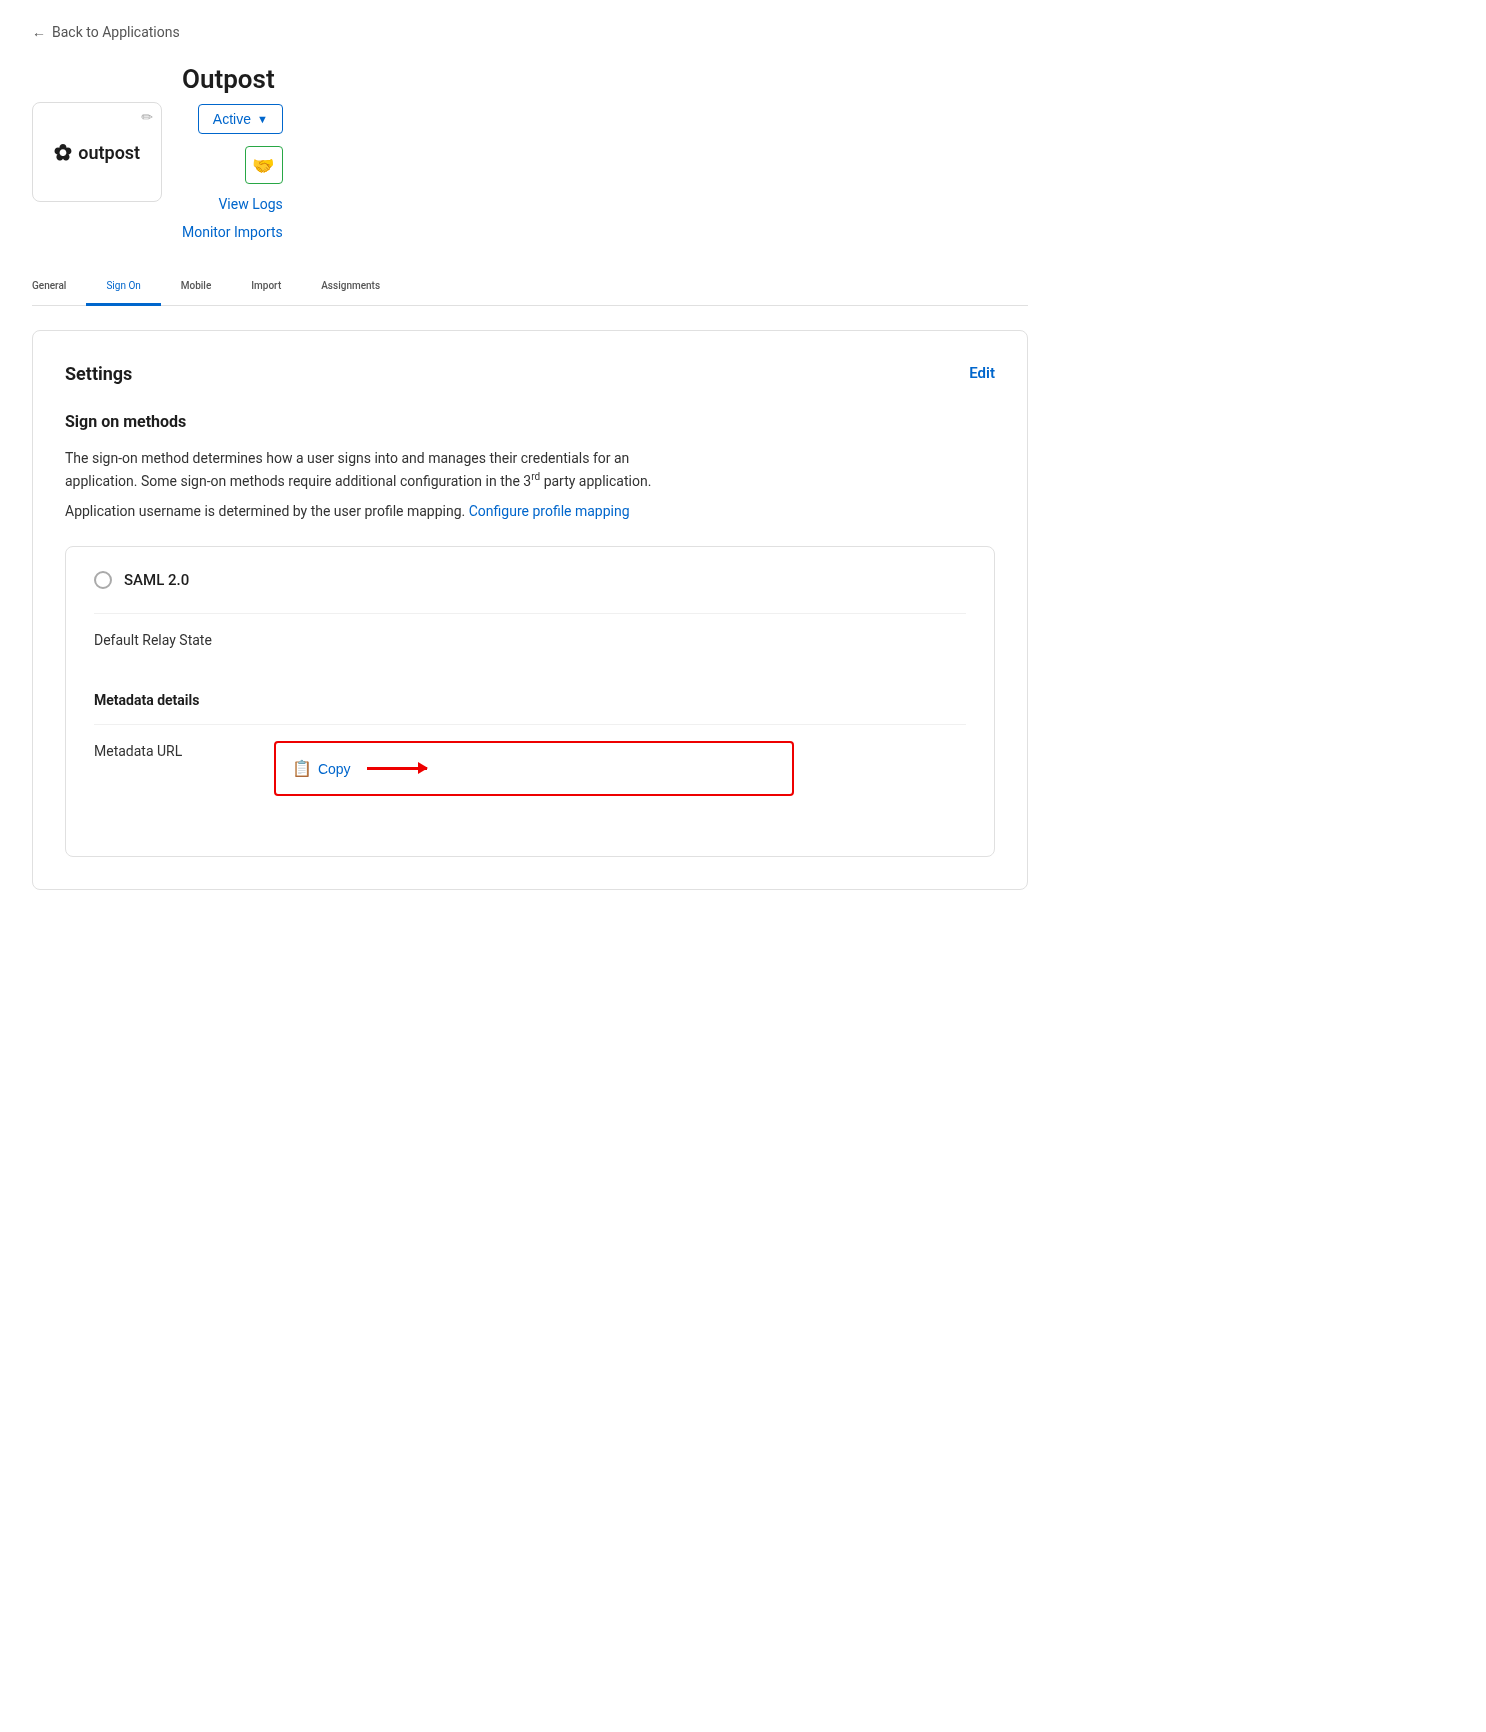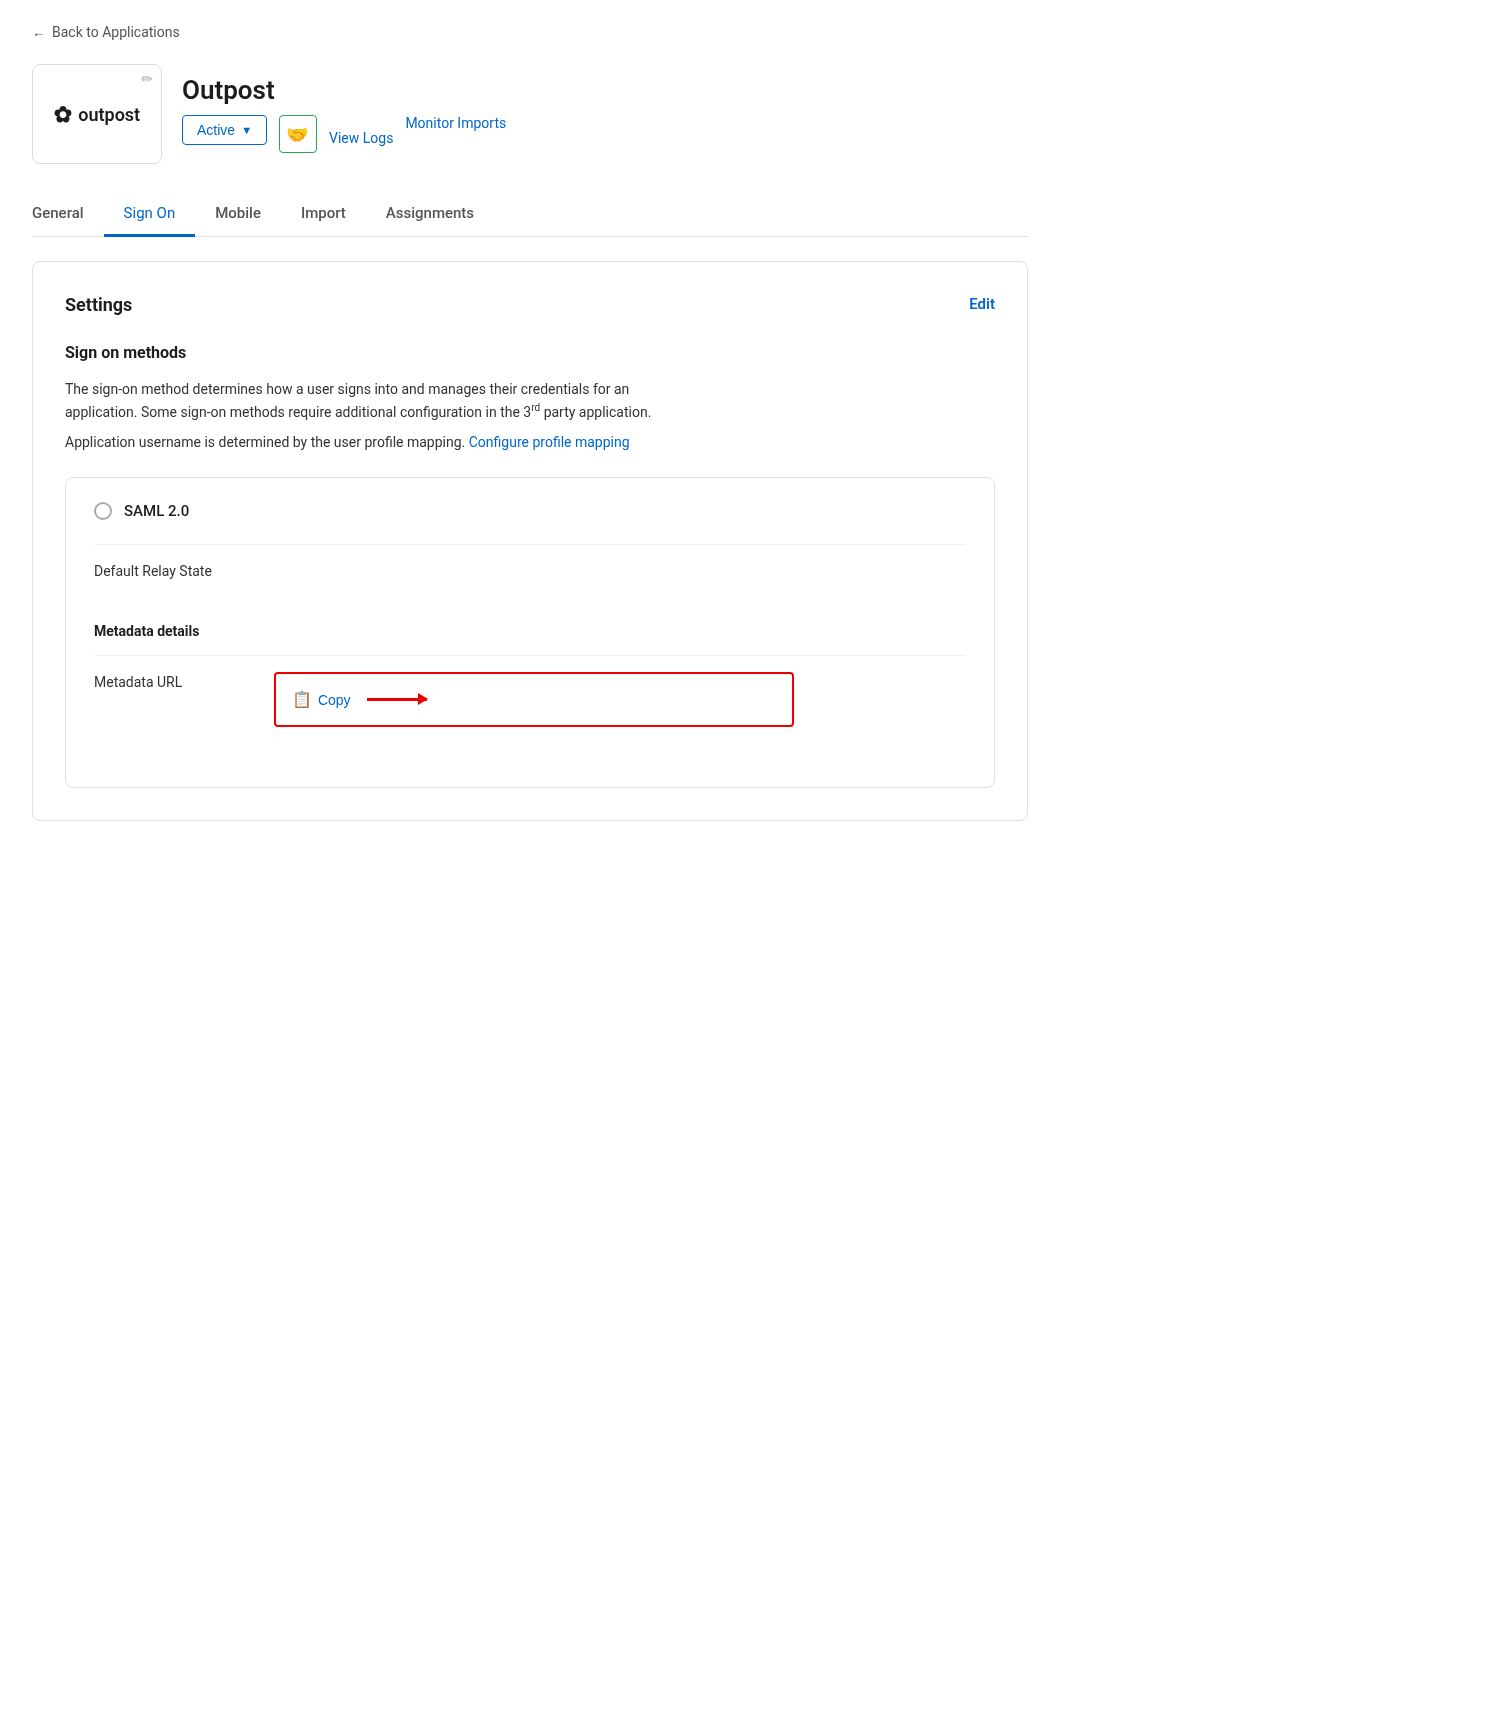--- a/index.html
+++ b/index.html
@@ -63,22 +63,23 @@
       flex-direction: column;
       gap: 10px;
     }
     .app-title {
       font-size: 26px;
       font-weight: 600;
       color: #1d1d1d;
     }
     .app-actions {
       display: flex;
-      align-items: flex-start;
+      align-items: flex-end;
       gap: 12px;
+      flex-direction: column;
     }
     .status-btn {
       display: flex;
       align-items: center;
       gap: 6px;
       border: 1.5px solid #0066cc;
       color: #0066cc;
       background: #fff;
       border-radius: 4px;
       padding: 6px 14px;
@@ -97,38 +98,37 @@
       justify-content: center;
       background: #fff;
       cursor: pointer;
       font-size: 18px;
     }
     .view-logs-link {
       color: #0066cc;
       font-size: 14px;
       cursor: pointer;
       text-decoration: none;
-      margin-top: 15px;
     }
     .monitor-imports-link {
       color: #0066cc;
       font-size: 14px;
       cursor: pointer;
       text-decoration: none;
     }
     
     .tabs {
       display: flex;
       border-bottom: 1.5px solid #e0e0e0;
       margin-bottom: 24px;
       gap: 0;
     }
     .tab {
       padding: 12px 20px;
-      font-size: 15px;
+      font-size: 10px;
       font-weight: 500;
       color: #555;
       cursor: pointer;
       border-bottom: 3px solid transparent;
       margin-bottom: -1.5px;
     }
     .tab:first-child { padding-left: 0; }
     .tab.active {
       color: #0066cc;
       border-bottom: 3px solid #0066cc;

